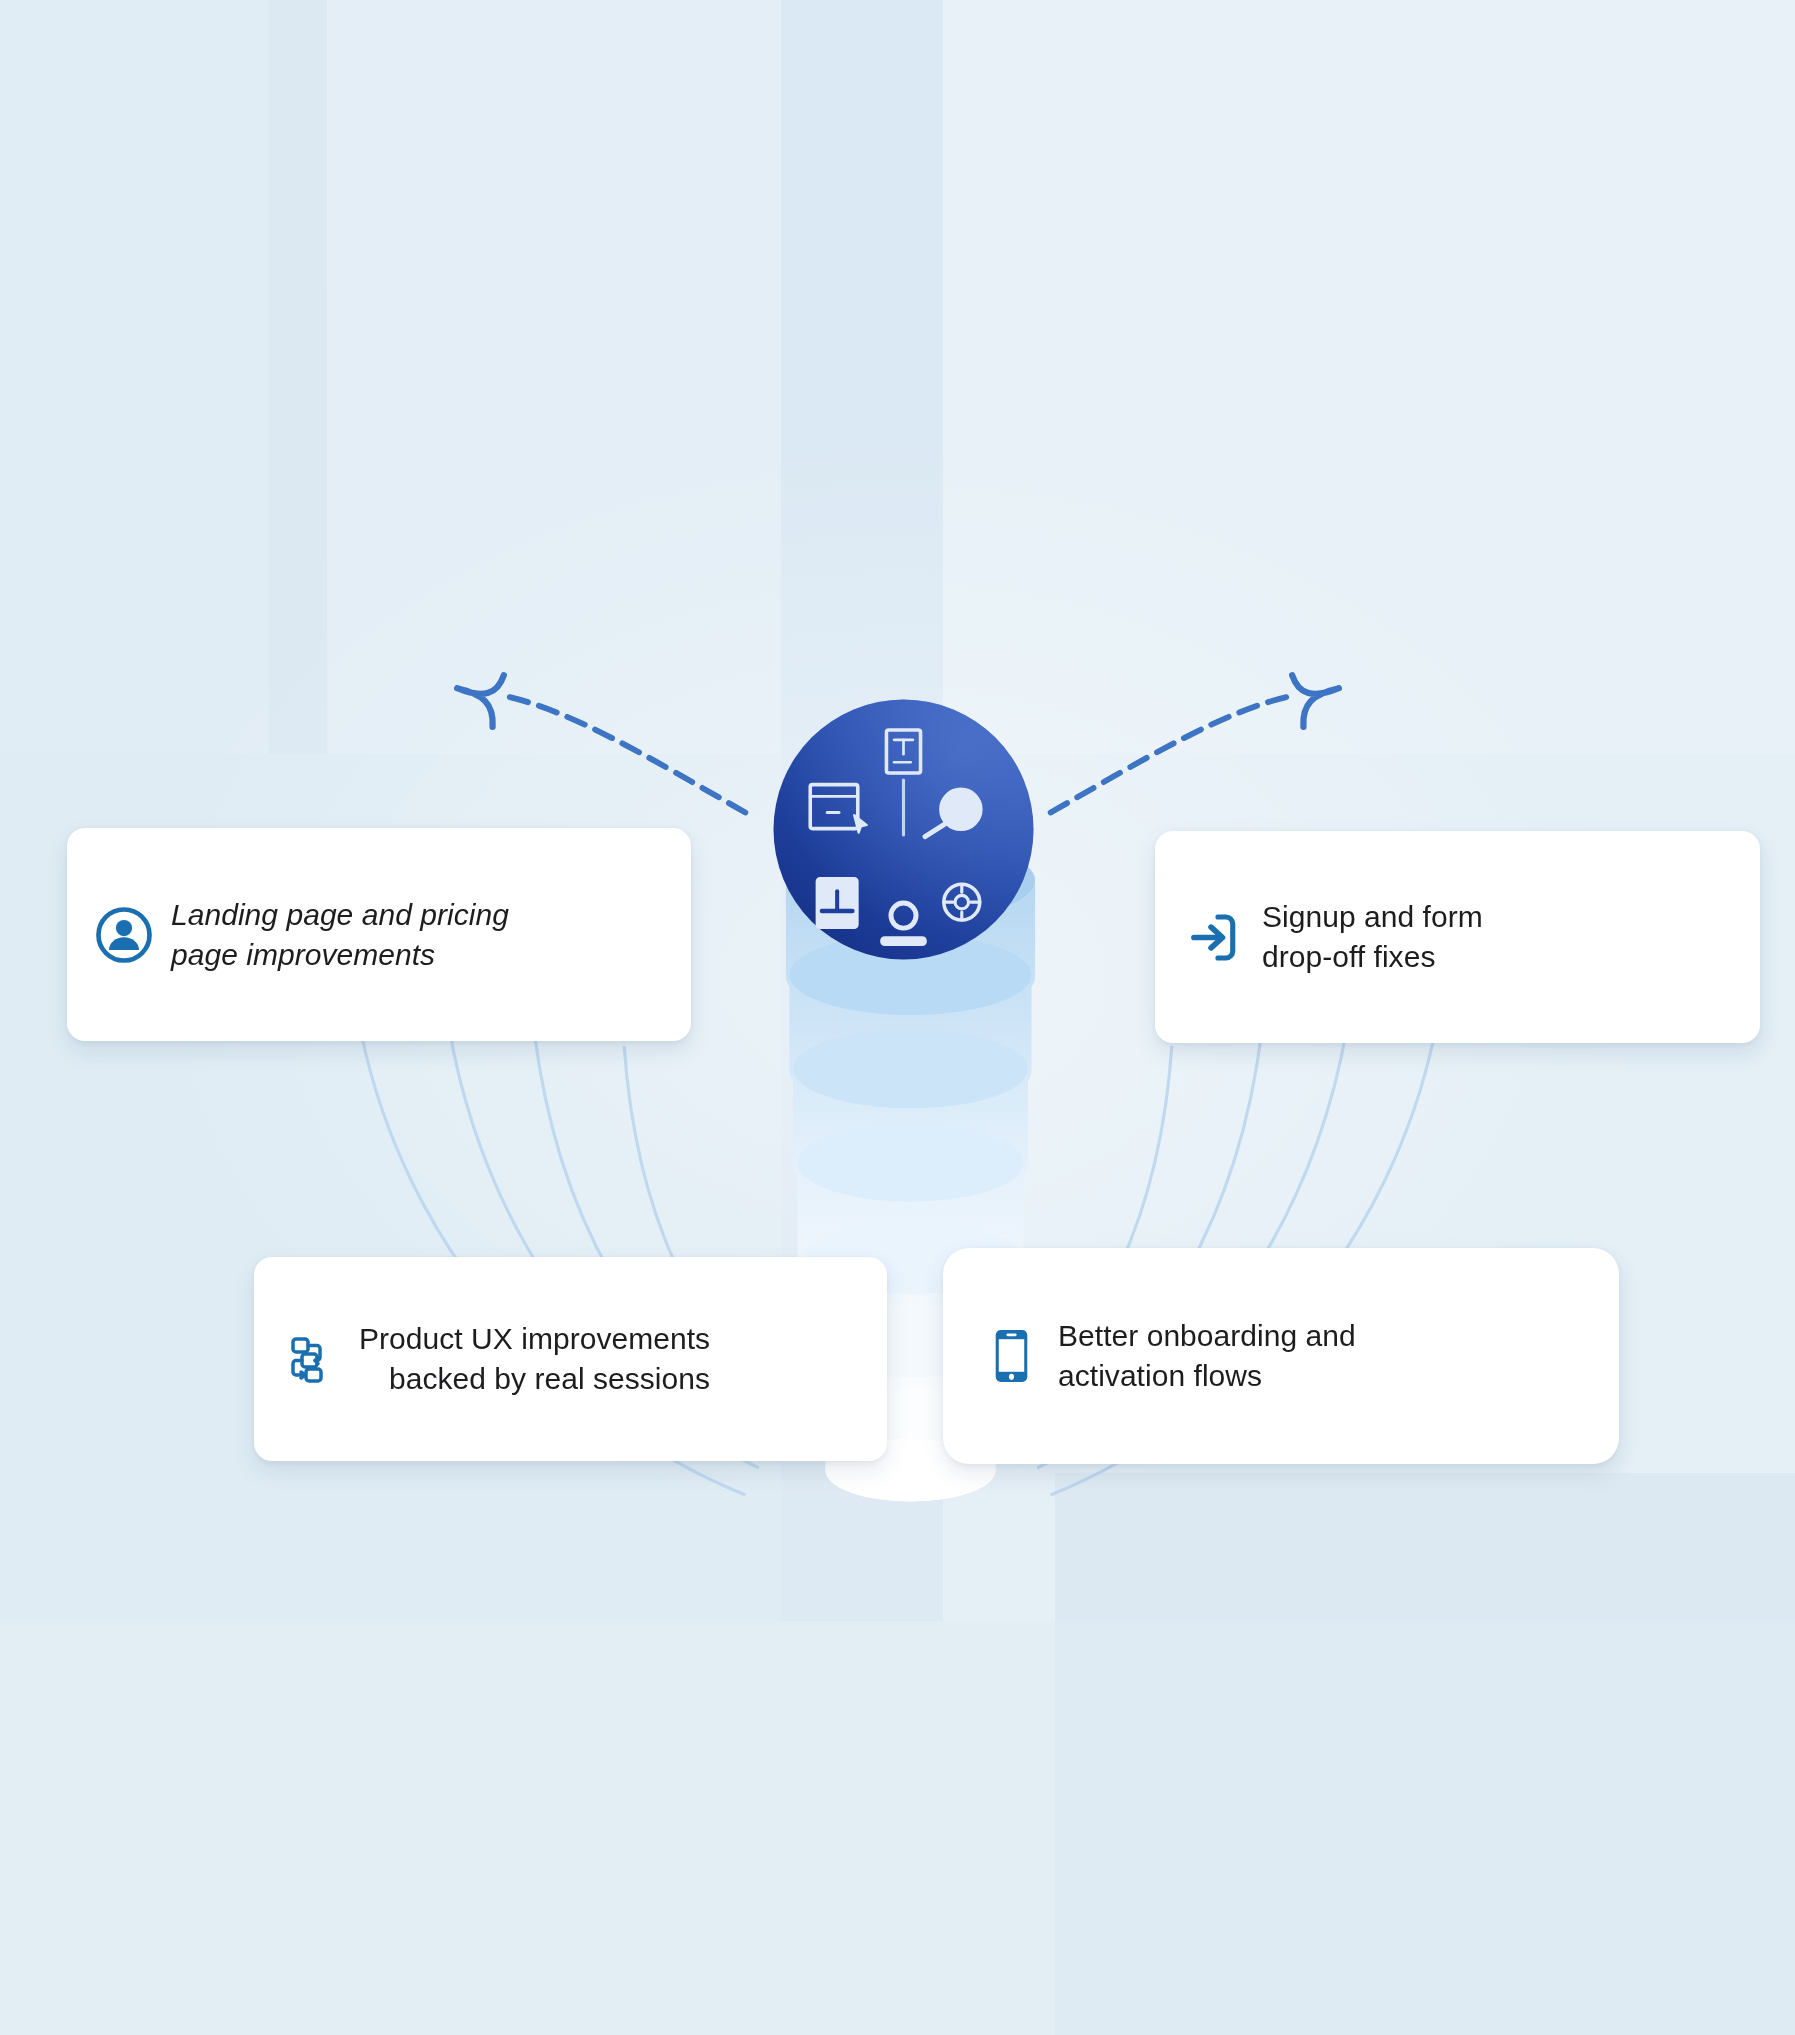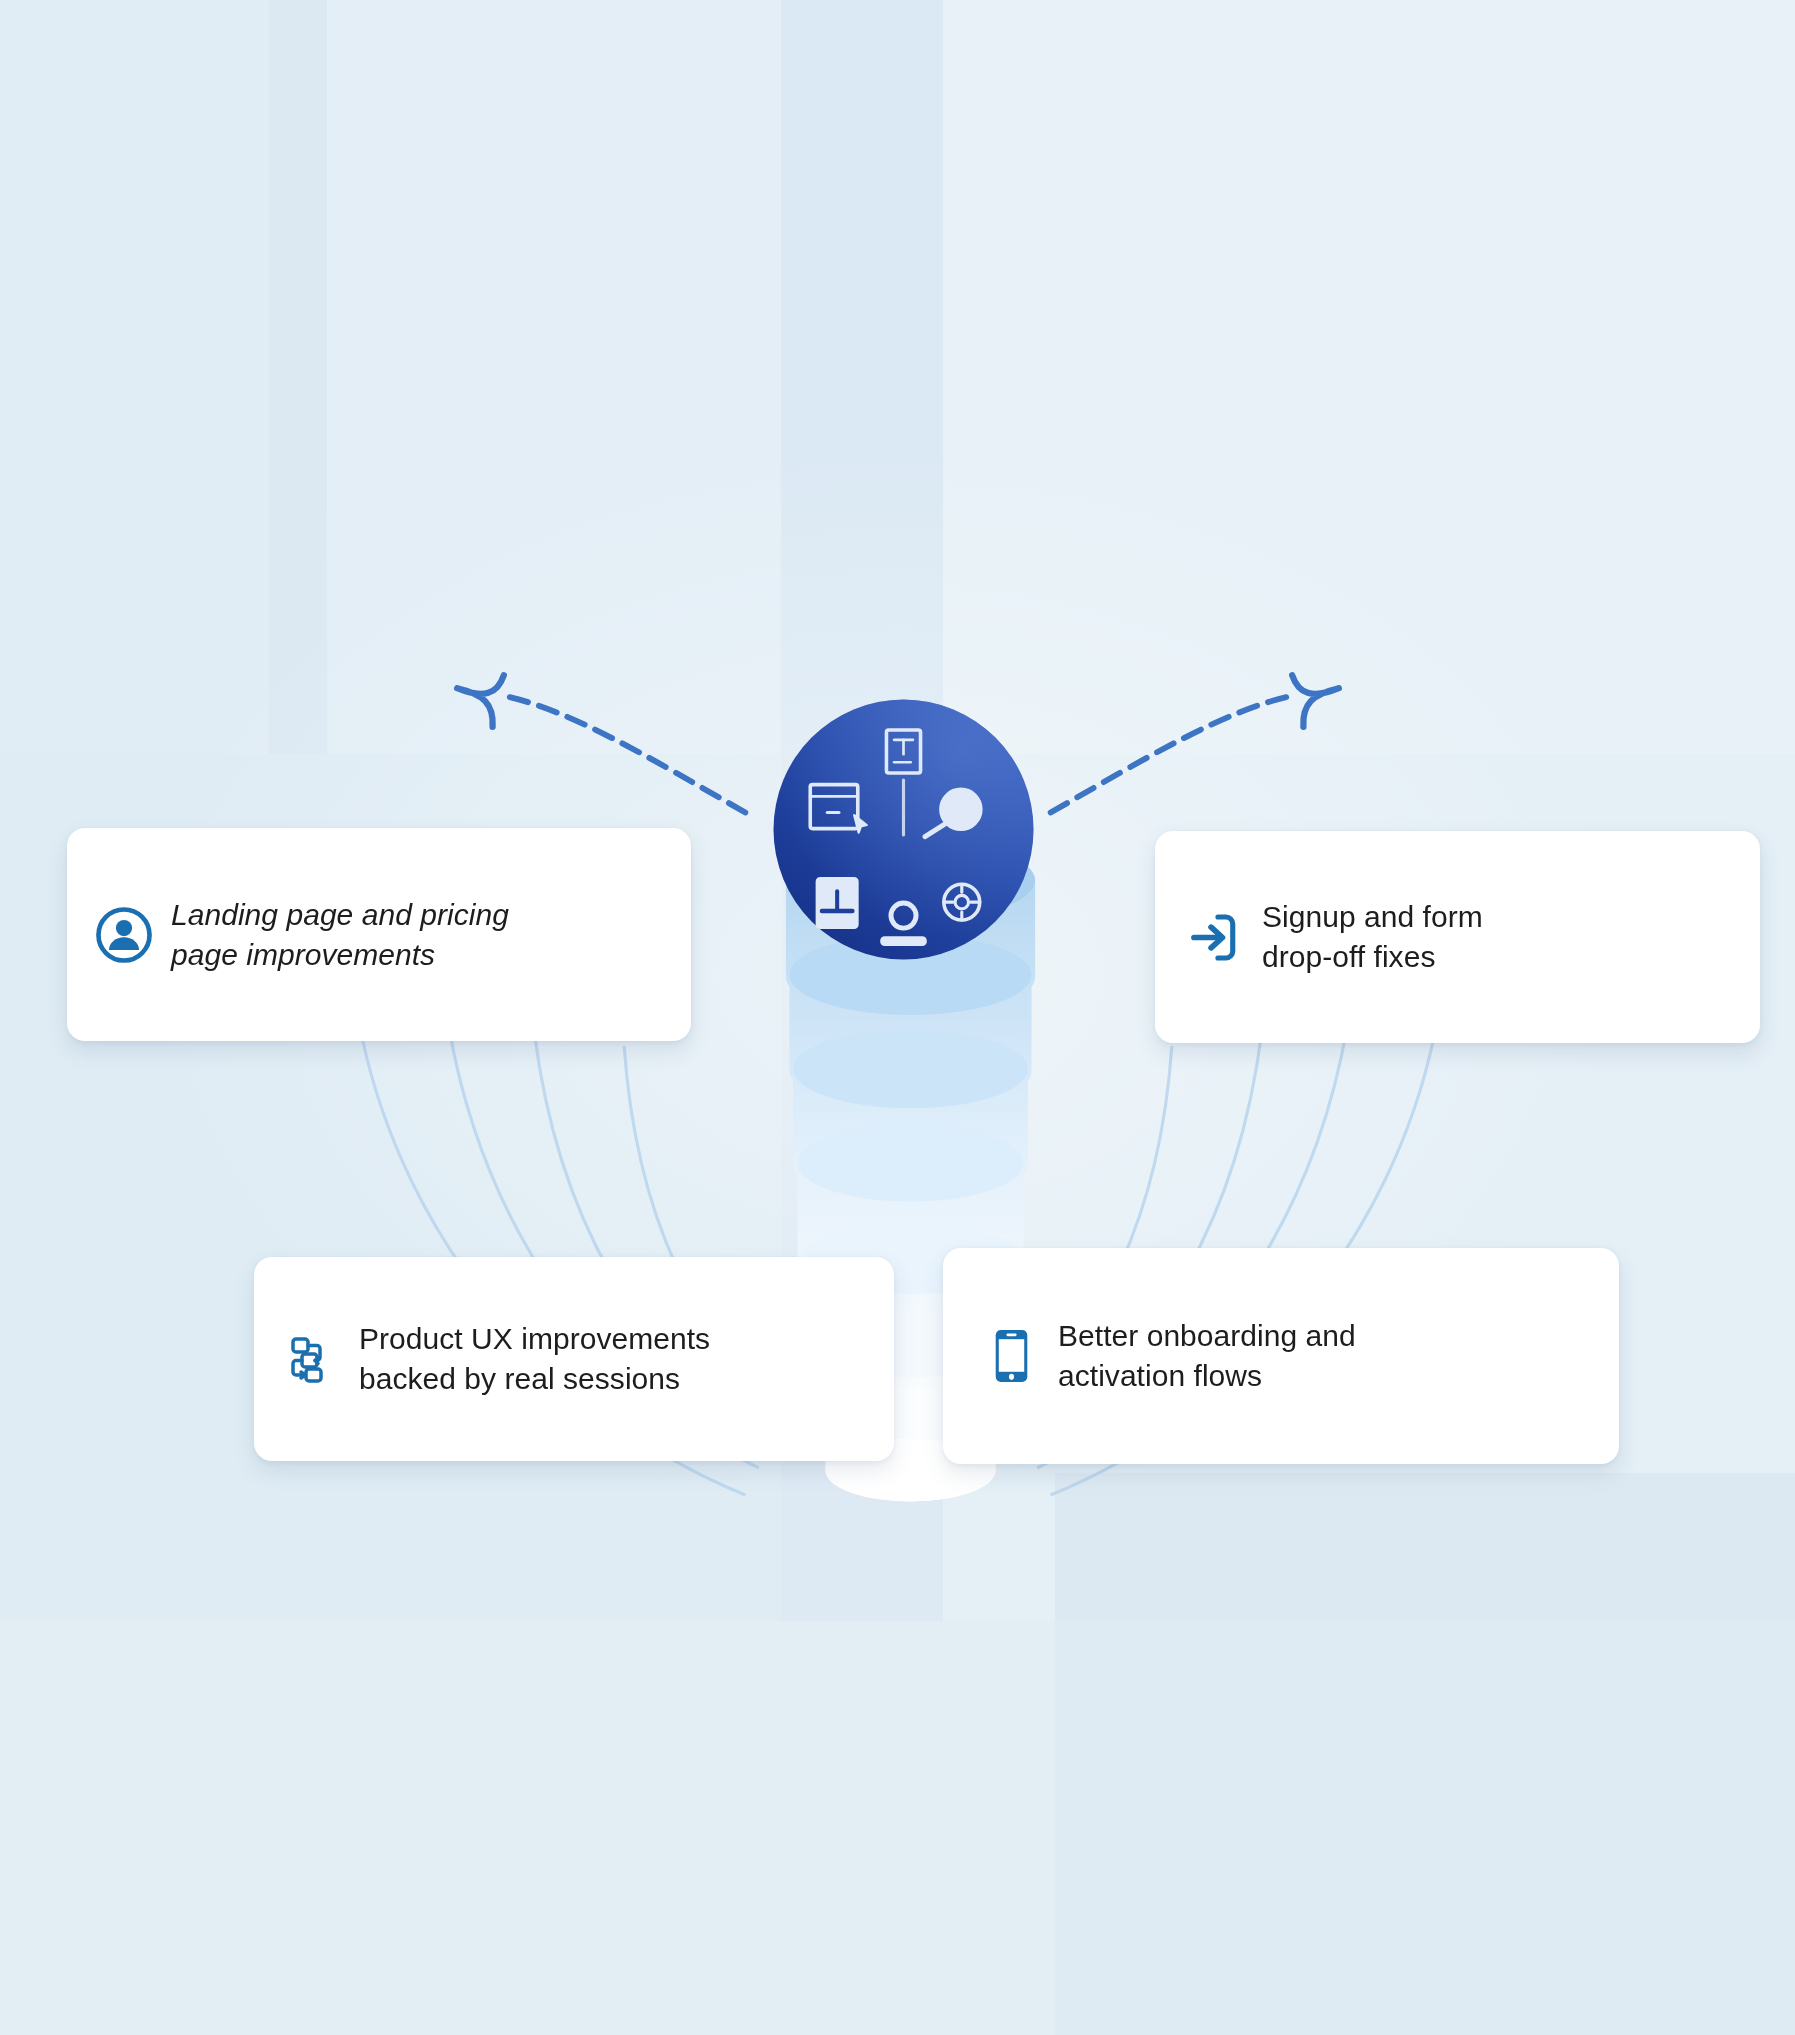--- a/index.html
+++ b/index.html
@@ -42,23 +42,23 @@
   .card-icon{flex:0 0 auto;display:flex;align-items:center;justify-content:center;}
   .card-text{
     color:#1d1d1f;font-size:30px;line-height:1.33;font-weight:400;
     letter-spacing:0.04px;white-space:pre-line;
   }
 
   #card1{left:67px;top:828px;width:596px;height:213px;padding:0 0 0 28px;font-style:italic;}
   #card1 .card-icon{width:58px;height:58px;margin-right:18px;}
   #card2{left:1155px;top:831px;width:574px;height:212px;padding:0 0 0 31px;}
   #card2 .card-icon{width:57px;height:57px;margin-right:19px;}
-  #card3{left:254px;top:1257px;width:598px;height:204px;padding:0 7px 0 35px;}
+  #card3{left:254px;top:1257px;width:598px;height:204px;padding:0 0 0 35px;text-align:right;}
   #card3 .card-icon{width:50px;height:50px;margin-right:20px;}
-  #card4{left:943px;top:1248px;width:631px;height:216px;padding:0 0 0 45px;}
+  #card4{left:943px;top:1248px;width:631px;height:216px;padding:0 0 0 45px;border-radius:26px;}
   #card4 .card-icon{width:47px;height:54px;margin-right:23px;}
 
   
   #cyl{position:absolute;left:776px;top:804px;width:269px;height:727px;}
   #sphere{position:absolute;left:769px;top:695px;width:269px;height:269px;}
 </style>
 </head>
 <body>
 
 <div id="stage">

